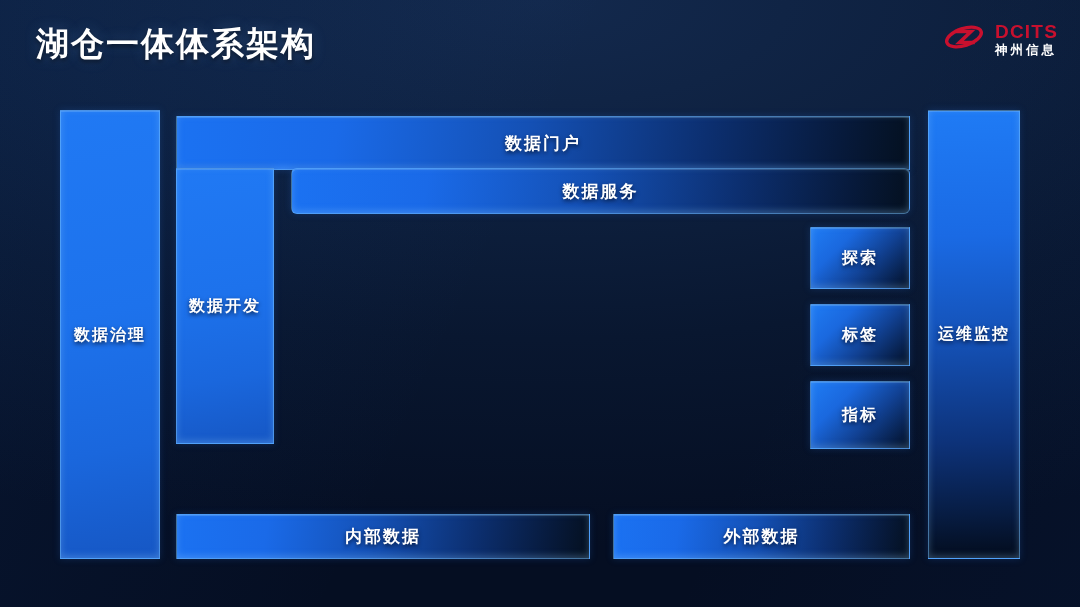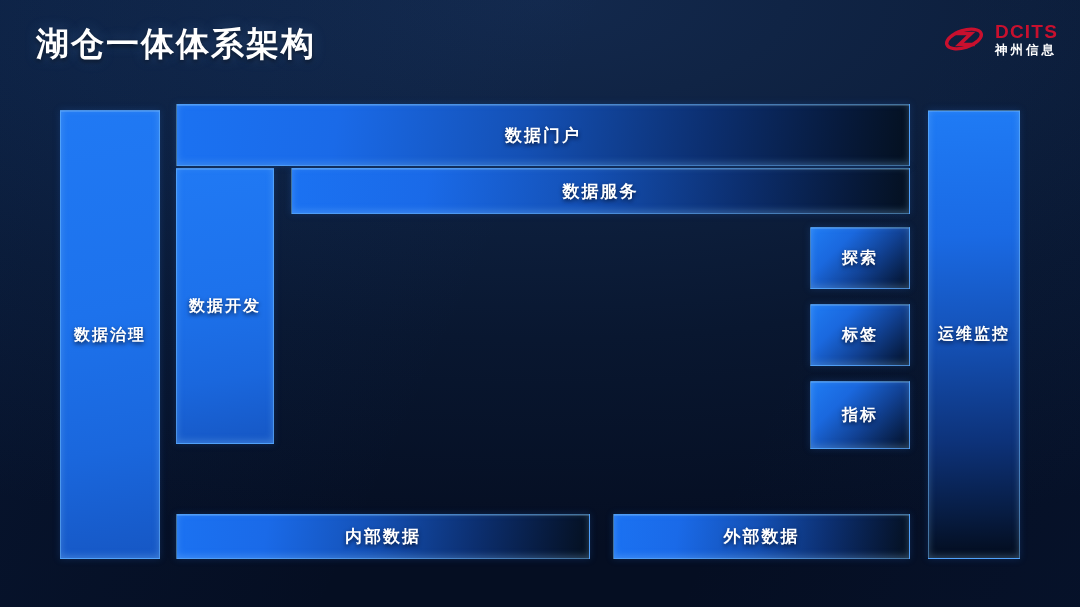--- a/index.html
+++ b/index.html
@@ -22,21 +22,21 @@
 
   
   .title{
     position:absolute;left:36px;top:22px;
     font-size:33px;font-weight:bold;color:#ffffff;letter-spacing:2px;
     text-shadow:0 2px 5px rgba(0,0,0,.6), 0 0 14px rgba(120,180,255,.28);
     z-index:4;
   }
   .logo{
     position:absolute;right:22px;top:22px;
-    display:flex;align-items:center;gap:11px;z-index:4;
+    display:flex;align-items:flex-start;gap:11px;z-index:4;
   }
   .logo-mark{width:40px;height:30px;flex:none;}
   .logo-text{display:flex;flex-direction:column;line-height:1;}
   .logo-en{
     font-size:19px;font-weight:bold;color:#c8102e;letter-spacing:1.2px;
     font-family:"Liberation Sans",sans-serif;
   }
   .logo-cn{
     font-size:12.5px;font-weight:bold;color:#ffffff;letter-spacing:3px;
     margin-top:3px;
@@ -86,29 +86,29 @@
     <span class="logo-text">
       <span class="logo-en">DCITS</span>
       <span class="logo-cn">神州信息</span>
     </span>
   </div>
 
   <div class="blk g-v2" style="left:60px;top:110px;width:100px;height:449px;align-items:flex-end;padding-bottom:0;">
     <span class="lbl-v" style="position:absolute;top:50%;transform:translateY(-50%);">数据治理</span>
   </div>
 
-  <div class="blk g-h lbl-md" style="left:176px;top:104px;width:734px;height:62px;">
+  <div class="blk g-h lbl-md" style="left:176px;top:116px;width:734px;height:54px;">
     <span>数据门户</span>
   </div>
 
   <div class="blk g-v2" style="left:176px;top:168px;width:98px;height:276px;">
     <span class="lbl-v">数据开发</span>
   </div>
 
-  <div class="blk g-h lbl-md" style="left:291px;top:168px;width:619px;height:46px;">
+  <div class="blk g-h lbl-md" style="left:291px;top:168px;width:619px;height:46px;border-radius:6px;">
     <span>数据服务</span>
   </div>
 
 
   <div class="blk g-c lbl-sm" style="left:810px;top:227px;width:100px;height:62px;">
     <span>探索</span>
   </div>
   <div class="blk g-c lbl-sm" style="left:810px;top:304px;width:100px;height:62px;">
     <span>标签</span>
   </div>

